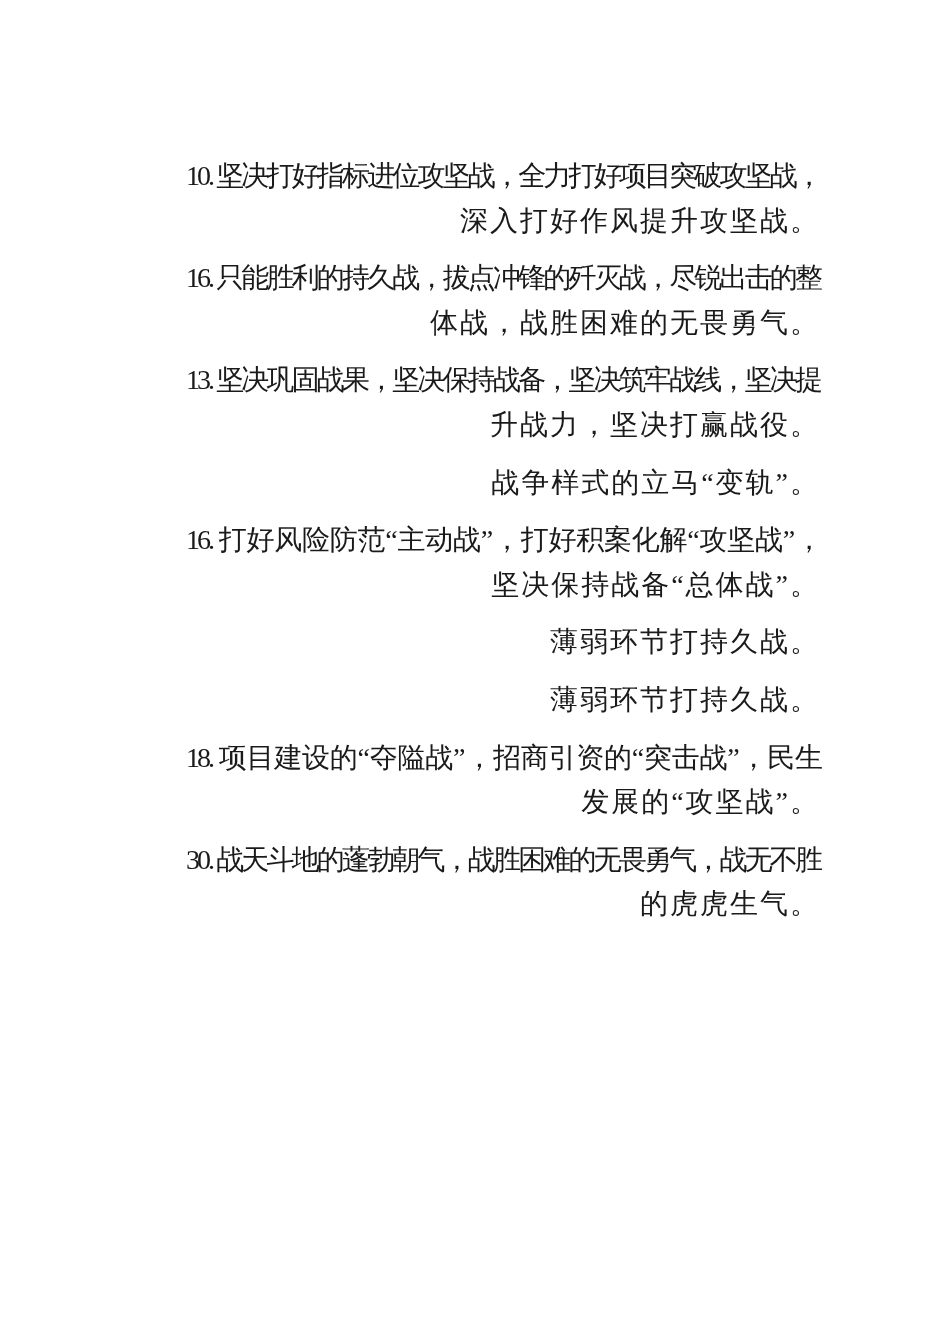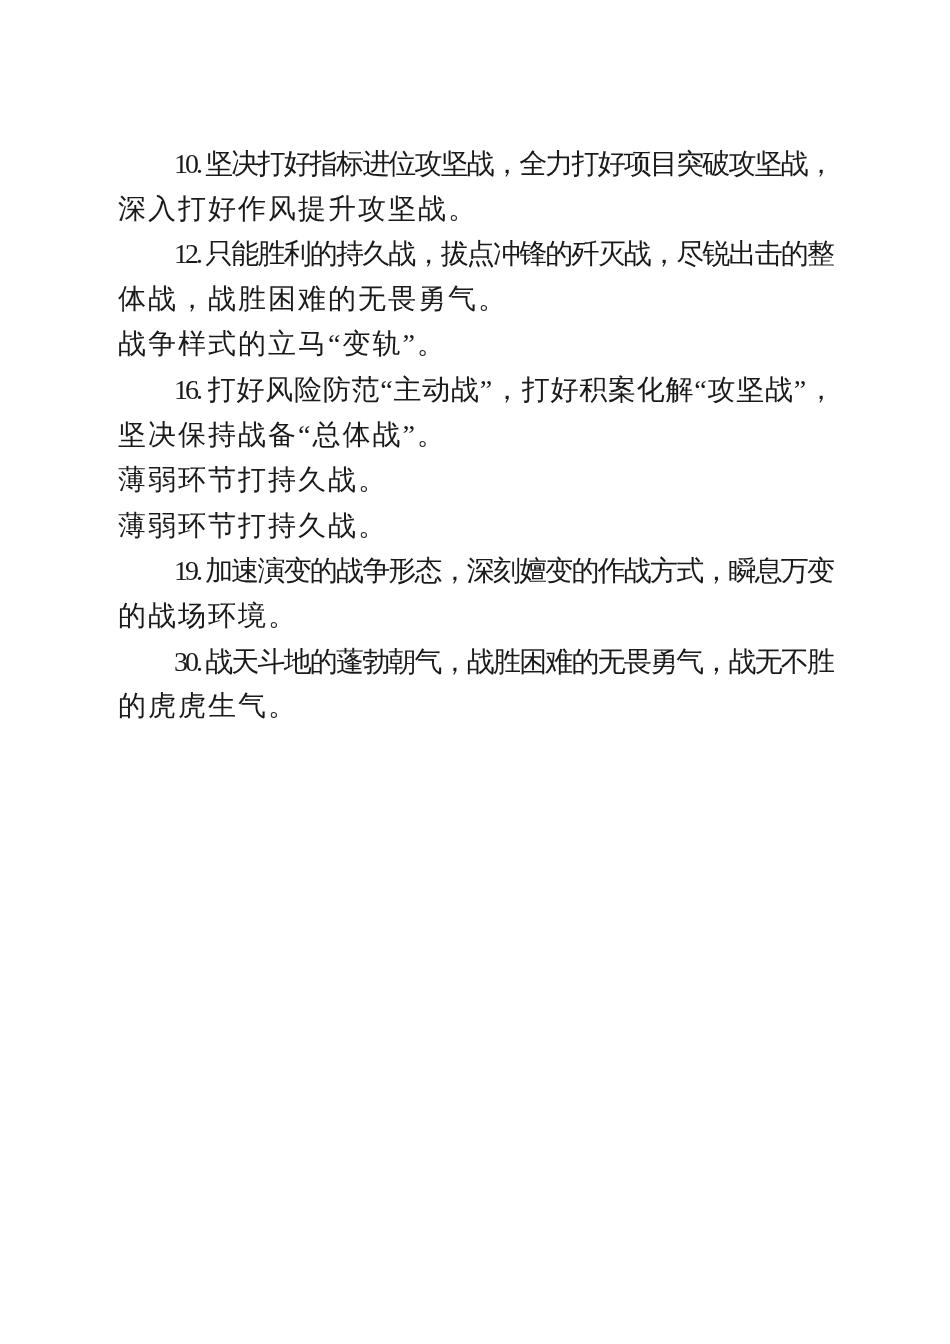--- a/index.html
+++ b/index.html
@@ -12,79 +12,83 @@
     width: 950px;
     height: 1344px;
     box-sizing: border-box;
     padding: 141px 117px 0 117px;
     background: #ffffff;
     color: #1a1a1a;
     font-family: "Liberation Serif", "DejaVu Serif", serif;
     overflow: hidden;
   }
   p.para {
-    margin: 1px;
+    margin: 13px;
     padding: 0;
     font-size: 28px;
     line-height: 44.6px;
     font-weight: 400;
   }
   .l1 {
     display: block;
     text-indent: 2em;
     letter-spacing: -3px;
     text-align: justify;
     text-align-last: justify;
     white-space: nowrap;
   }
   .l2 {
     display: block;
     letter-spacing: 2px;
-    text-align: left;
+    text-align: right;
     white-space: nowrap;
   }
 </style>
 </head>
 <body>
 
 <div class="page">
 
   <p class="para">
     <span class="l1">10. 坚决打好指标进位攻坚战，全力打好项目突破攻坚战，</span>
     <span class="l2">深入打好作风提升攻坚战。</span>
   </p>
 
 
   <p class="para">
-    <span class="l1">12. 只能胜利的持久战，拔点冲锋的歼灭战，尽锐出击的整</span>
+    <span class="l1">16. 只能胜利的持久战，拔点冲锋的歼灭战，尽锐出击的整</span>
     <span class="l2">体战，战胜困难的无畏勇气。</span>
   </p>
 
+  <p class="para">
+    <span class="l1">13. 坚决巩固战果，坚决保持战备，坚决筑牢战线，坚决提</span>
+    <span class="l2">升战力，坚决打赢战役。</span>
+  </p>
 
   <p class="para">
     <span class="l2">战争样式的立马“变轨”。</span>
   </p>
 
   <p class="para">
     <span class="l1">16. 打好风险防范“主动战”，打好积案化解“攻坚战”，</span>
     <span class="l2">坚决保持战备“总体战”。</span>
   </p>
 
   <p class="para">
     <span class="l2">薄弱环节打持久战。</span>
   </p>
 
   <p class="para">
     <span class="l2">薄弱环节打持久战。</span>
   </p>
 
+  <p class="para">
+    <span class="l1">18. 项目建设的“夺隘战”，招商引资的“突击战”，民生</span>
+    <span class="l2">发展的“攻坚战”。</span>
+  </p>
 
-  <p class="para">
-    <span class="l1">19. 加速演变的战争形态，深刻嬗变的作战方式，瞬息万变</span>
-    <span class="l2">的战场环境。</span>
-  </p>
 
   <p class="para">
     <span class="l1">30. 战天斗地的蓬勃朝气，战胜困难的无畏勇气，战无不胜</span>
     <span class="l2">的虎虎生气。</span>
   </p>
 
 </div>
 
 </body></html>

